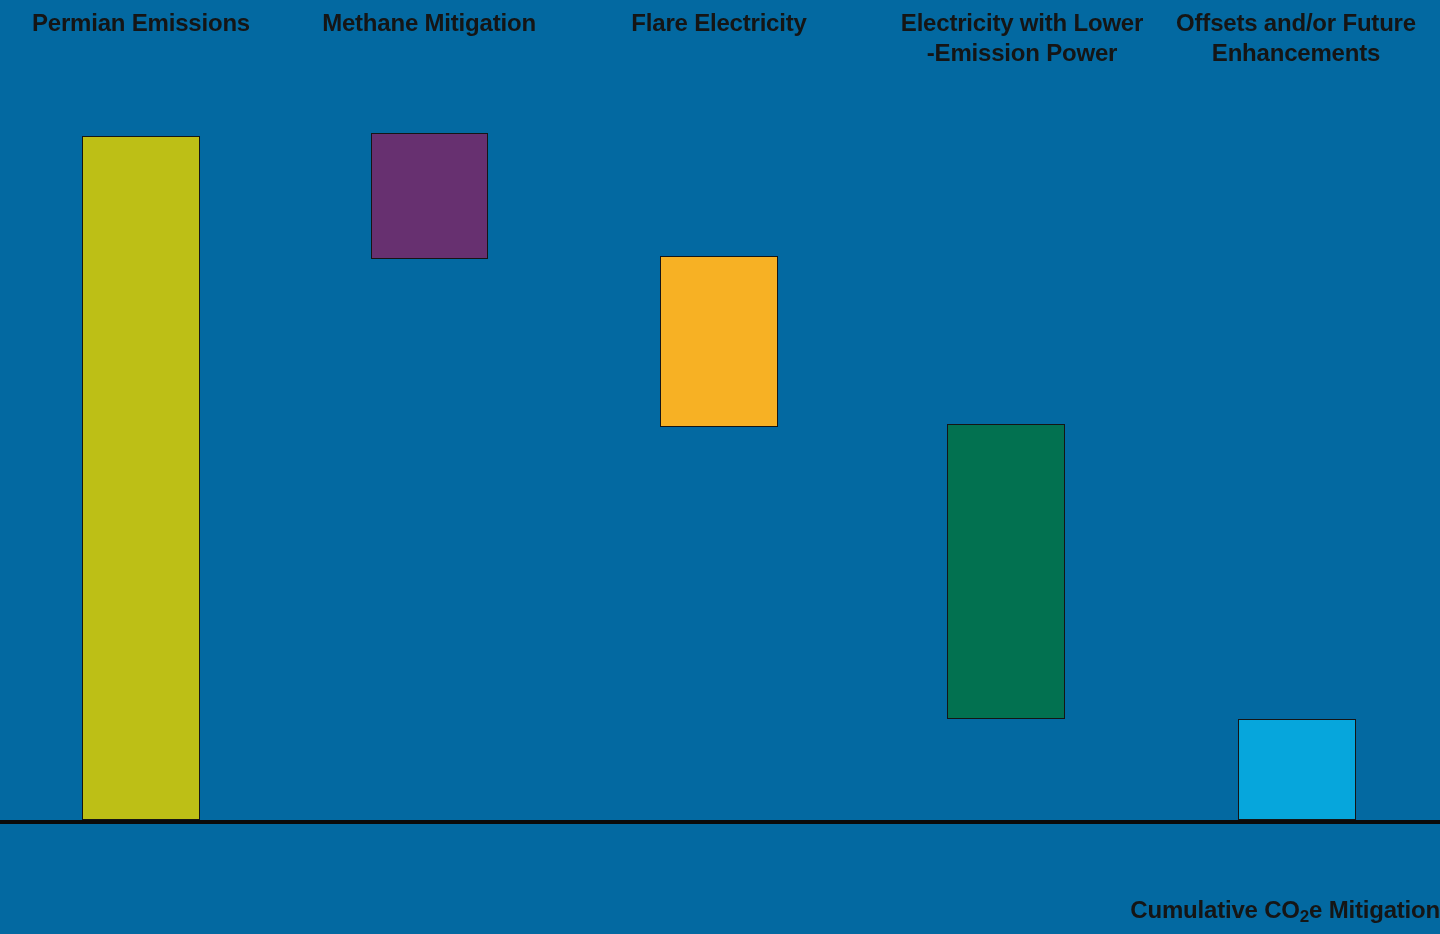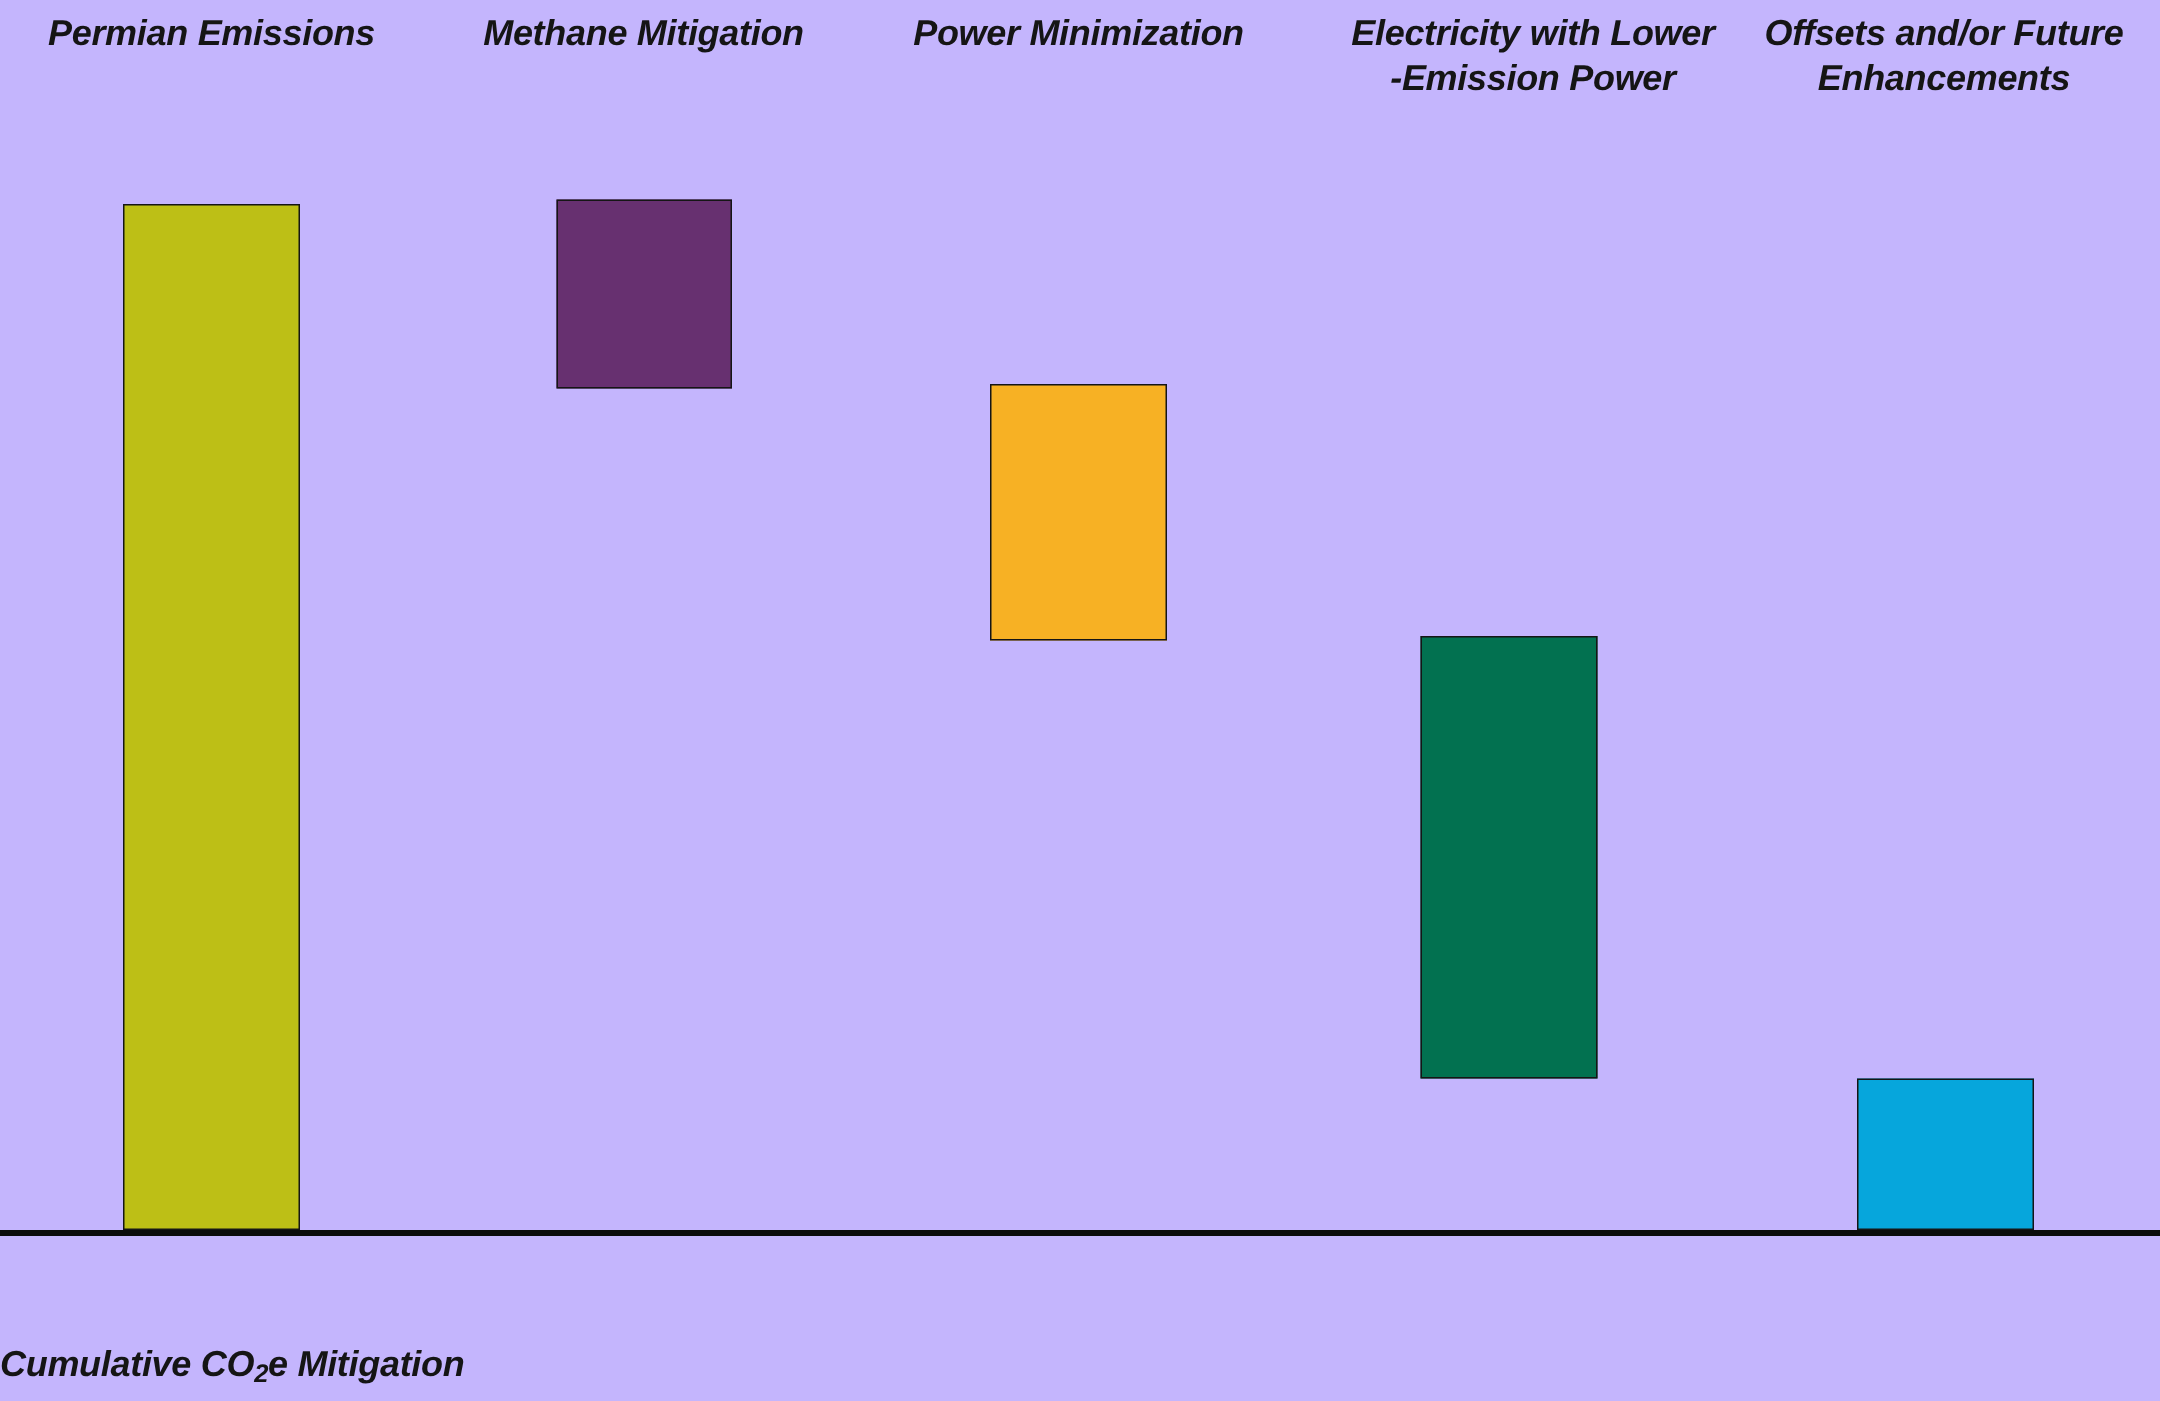--- a/index.html
+++ b/index.html
@@ -63,43 +63,43 @@
     width: 1440px;
     height: 4px;
     background: #0b0b0b;
   }
 
   
   .axis-title {
     position: absolute;
     left: 0;
     width: 1440px;
-    text-align: left;
+    text-align: right;
     color: #151515;
     font-family: "Liberation Sans", sans-serif;
     font-weight: bold;
     font-size: 24px;
     letter-spacing: -0.2px;
   }
   .axis-title sub {
     font-size: 17px;
     vertical-align: baseline;
     position: relative;
     top: 4px;
   }
 </style>
 </head>
 <body>
 
-<div id="chart-root" style="background: #c4b5fd; font-style: italic;">
+<div id="chart-root" style="background: #0369a1;">
 
   <div class="cat-labels">
     <div class="cat-label" style="width: 300px; left: -9px;">Permian Emissions</div>
     <div class="cat-label" style="width: 300px; left: 279px;">Methane Mitigation</div>
-    <div class="cat-label" style="width: 300px; left: 569px;">Power Minimization</div>
+    <div class="cat-label" style="width: 300px; left: 569px;">Flare Electricity</div>
     <div class="cat-label" style="width: 300px; left: 872px;">Electricity with Lower
 -Emission Power</div>
     <div class="cat-label" style="width: 300px; left: 1146px;">Offsets and/or Future
 Enhancements</div>
   </div>
 
   <div class="plot-area">
     <div class="bar" style="left: 82px; width: 118px; top: 136px; height: 684px; background: rgb(189, 191, 22); border-color: rgb(21, 21, 21);"></div>
     <div class="bar" style="left: 371px; width: 117px; top: 133px; height: 126px; background: rgb(103, 48, 112); border-color: rgb(21, 21, 21);"></div>
     <div class="bar" style="left: 660px; width: 118px; top: 256px; height: 171px; background: rgb(247, 177, 36); border-color: rgb(21, 21, 21);"></div>

